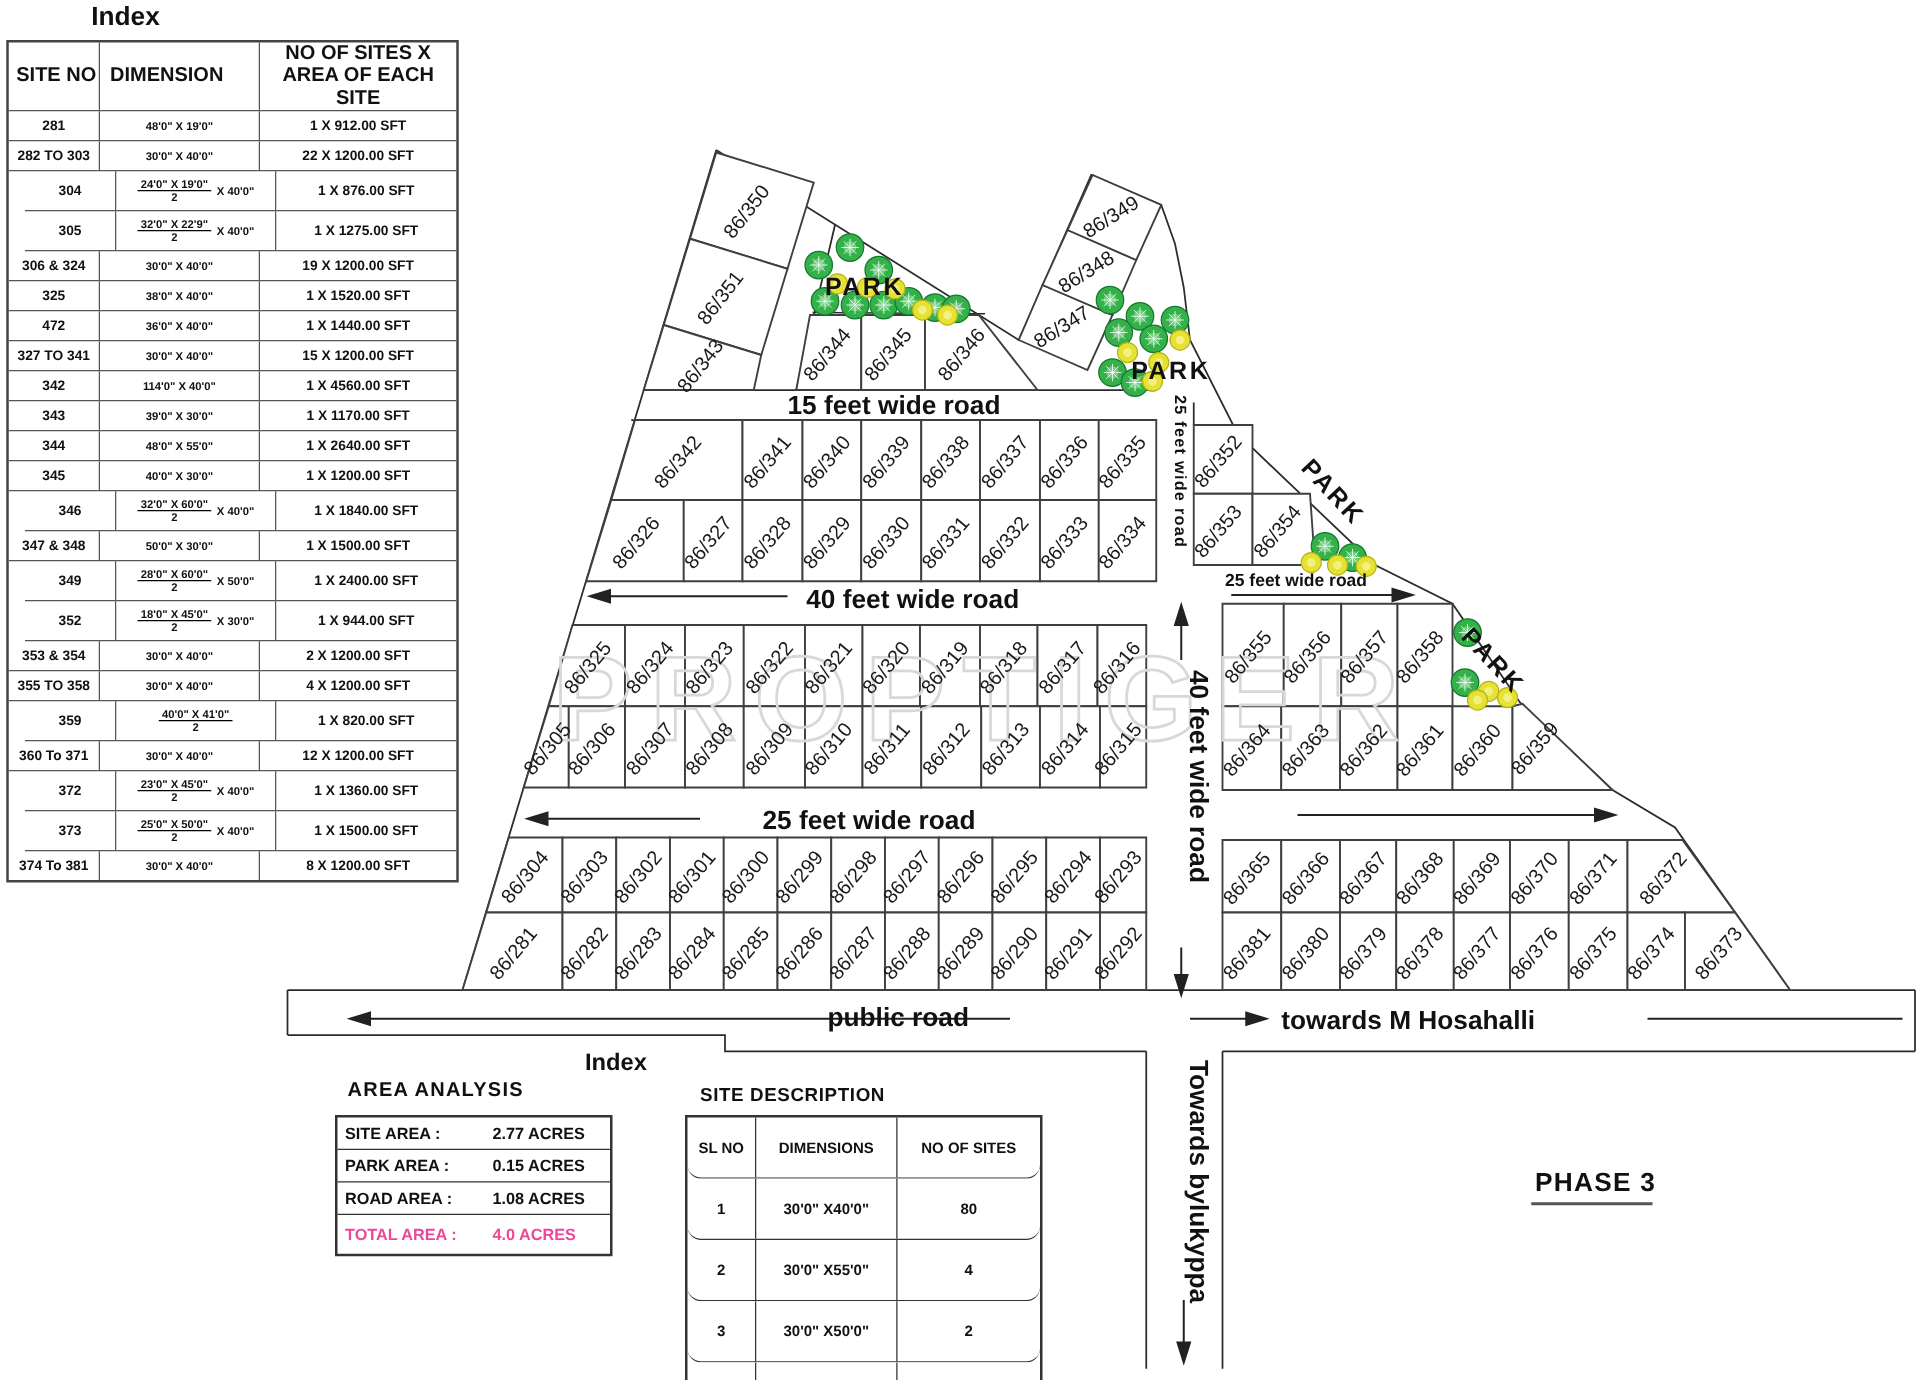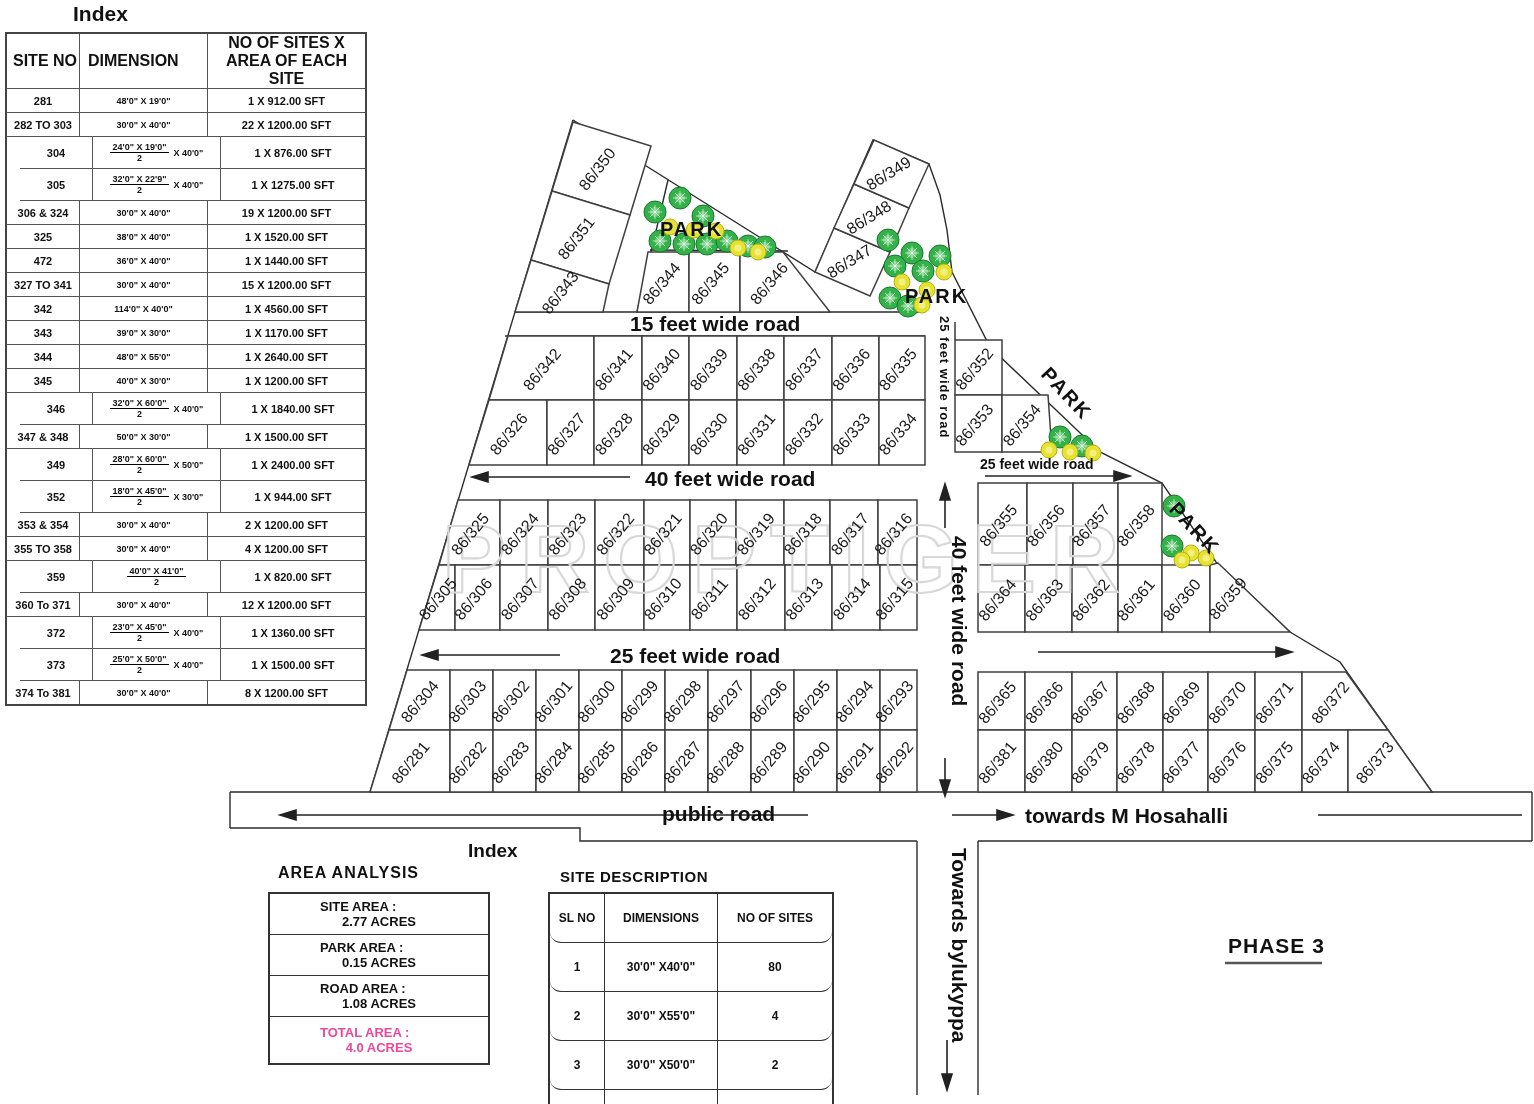--- a/index.html
+++ b/index.html
@@ -37,21 +37,21 @@
   .c-hdr-site{width:73px;border-right:1px solid #555;padding-left:6px;box-sizing:border-box;}
   .c-hdr-dim{width:128px;border-right:1px solid #555;padding-left:8px;box-sizing:border-box;}
   .c-hdr-area{flex:1;justify-content:center;text-align:center;white-space:pre-line;}
   
   .b-head{position:absolute;font-weight:bold;}
   #bot-index-title{left:468px;top:840px;font-size:19px;}
   #aa-title{left:278px;top:864px;font-size:16px;letter-spacing:1px;}
   #sd-title{left:560px;top:868px;font-size:15px;letter-spacing:.5px;}
   #aa-table{position:absolute;left:268px;top:892px;width:218px;border:2px solid #333;}
   .aa-row{display:flex;border-bottom:1px solid #333;font-size:13px;font-weight:bold;
-          padding:5px 6px;align-items:center;flex-direction:column;}
+          padding:5px 6px;align-items:center;}
   .aa-row:last-child{border-bottom:none;padding:8px 6px;}
   .aa-label{width:118px;}
   .aa-row.total{color:#ec4899;}
   #sd-table{position:absolute;left:548px;top:892px;width:282px;border:2px solid #333;font-size:12px;font-weight:bold;}
   .sd-hdr,.sd-row{display:flex;border-bottom:1px solid #333;border-radius:11px;}
   .sd-c1{width:55px;border-right:1px solid #333;display:flex;align-items:center;justify-content:center;
          padding:5px 2px;box-sizing:border-box;}
   .sd-c2{width:113px;border-right:1px solid #333;display:flex;align-items:center;justify-content:center;
          padding:17px 2px;box-sizing:border-box;}
   .sd-c3{flex:1;display:flex;align-items:center;justify-content:center;padding:5px 2px;}

